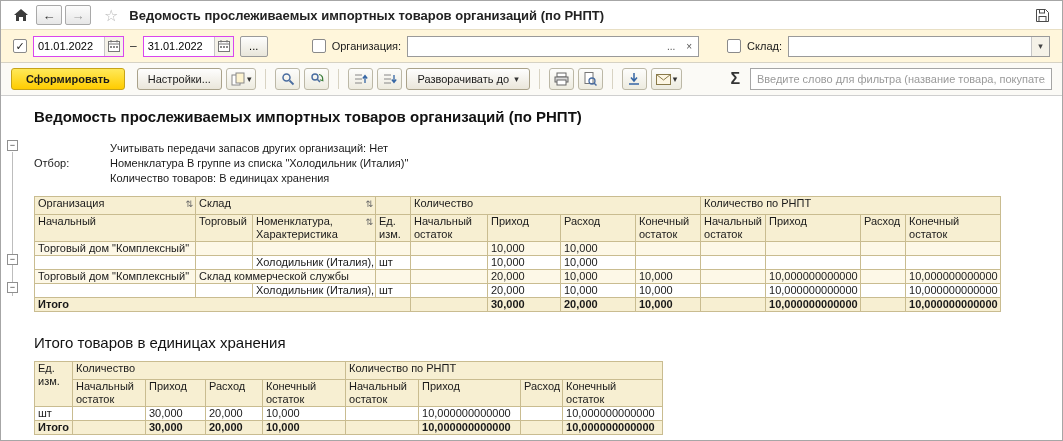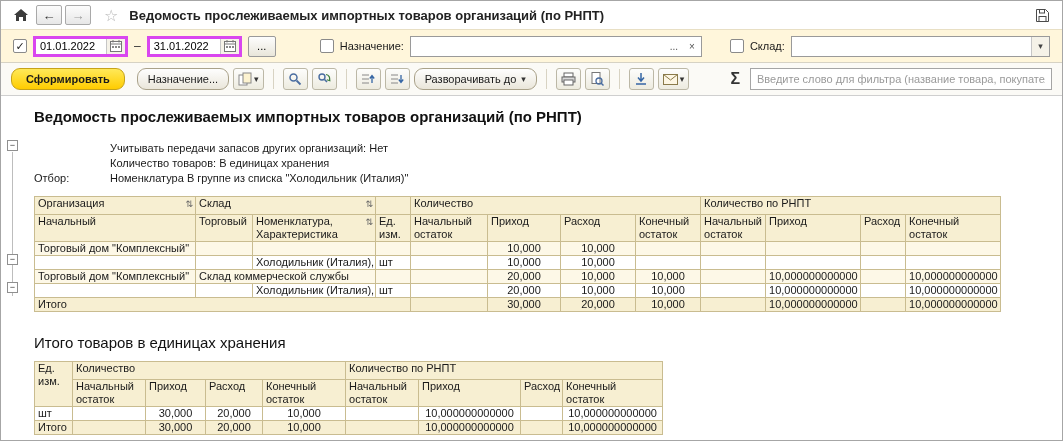--- a/index.html
+++ b/index.html
@@ -12,34 +12,34 @@
   .navbtn{width:26px;height:20px;border:1px solid #a9a9a9;background:linear-gradient(#fcfcfc,#e7e7e7);border-radius:2px;font-size:13px;line-height:1;color:#333;cursor:pointer}
   .navbtn.fwd{color:#9d9d9d}
   .star{font-size:16px;color:#b9b9b9;margin:0 8px 0 10px;cursor:pointer}
   .wintitle{font-size:13px;font-weight:bold;color:#222;white-space:nowrap;overflow:hidden}
   .topbar .spacer{flex:1}
   .saveicon{display:inline-flex;align-items:center;cursor:pointer;margin-right:4px}
 
   
   .filterbar{height:34px;background:#fff6db;border-top:1px solid #e8dfc4;border-bottom:1px solid #d6d2c4;display:flex;align-items:center;padding:0 12px;gap:6px}
   .cb{width:14px;height:14px;border:1px solid #8a8a8a;background:#fff;display:inline-flex;align-items:center;justify-content:center;font-size:11px;font-weight:bold;color:#222;border-radius:2px;cursor:pointer;flex:0 0 14px}
-  .datefield{display:inline-flex;height:21px;border:3px solid #d946ef;background:#fff;align-items:stretch}
+  .datefield{display:inline-flex;height:21px;border:1px solid #d946ef;background:#fff;align-items:stretch}
   .datefield input{border:0;outline:0;width:70px;padding:0 4px;font:inherit}
   .calbtn{width:19px;border-left:1px solid #c6c6c6;display:flex;align-items:center;justify-content:center;background:#f5f2e8;cursor:pointer}
   .dash{font-size:12px;color:#333}
   .smallbtn{height:21px;min-width:28px;border:1px solid #9a9a9a;background:linear-gradient(#fdfdfd,#e9e6da);border-radius:2px;font-size:11px;display:inline-flex;align-items:center;justify-content:center;padding:0 5px;cursor:pointer}
   .flabel{white-space:nowrap}
   .field{display:inline-flex;height:21px;border:1px solid #9a9a9a;background:#fff;align-items:stretch}
   .field input{border:0;outline:0;flex:1;padding:0 4px;font:inherit;min-width:0}
   .inbtn{width:18px;display:flex;align-items:center;justify-content:center;color:#555;font-size:10px;cursor:pointer}
   .ddbtn{width:18px;display:flex;align-items:center;justify-content:center;color:#444;border-left:1px solid #c6c6c6;background:#f5f2e8;font-size:9px;cursor:pointer}
 
   
   .toolbar{height:33px;background:#fbfaf6;border-bottom:1px solid #cfcfcf;display:flex;align-items:center;padding:0 10px;gap:4px}
-  .btn{height:22px;border:1px solid #aaa28a;background:linear-gradient(#fefefe,#eae6da);border-radius:9px;font-size:11px;display:inline-flex;align-items:center;justify-content:center;padding:0 10px;color:#1a1a1a;gap:5px;cursor:pointer;white-space:nowrap}
+  .btn{height:22px;border:1px solid #aaa28a;background:linear-gradient(#fefefe,#eae6da);border-radius:3px;font-size:11px;display:inline-flex;align-items:center;justify-content:center;padding:0 10px;color:#1a1a1a;gap:5px;cursor:pointer;white-space:nowrap}
   .btn-primary{background:linear-gradient(#ffe959,#ffcc00);border-color:#c7a318;font-weight:bold;padding:0 14px}
   .iconbtn{height:22px;min-width:25px;border:1px solid #bcb8a6;background:linear-gradient(#fdfdfc,#edebdf);border-radius:3px;display:inline-flex;align-items:center;justify-content:center;padding:0 4px;gap:2px;cursor:pointer}
   .sep{width:1px;height:20px;background:#d8d3c3;margin:0 5px}
   .dd{font-size:9px;color:#333}
   .sigma{font-size:16px;font-weight:bold;color:#333;margin-left:auto;margin-right:6px;cursor:pointer}
   .filter-input{width:302px;height:22px;border:1px solid #a5a5a5;padding:0 6px;font:inherit}
   .filter-input::placeholder{color:#9a9a9a}
 
   
   .report{position:relative;height:346px;background:#fff}
@@ -54,22 +54,22 @@
   .totals-title{font-size:15px;font-weight:normal;margin-top:22px;color:#111}
 
   table.rpt{border-collapse:collapse;table-layout:fixed;margin-top:10px}
   .rpt th,.rpt td{border:1px solid #c9bc90;text-align:left;vertical-align:top;padding:0 3px;font-size:11px;line-height:13px;overflow:hidden;white-space:nowrap}
   .rpt th{background:#f7efd2;font-weight:normal;white-space:pre-line;position:relative;cursor:pointer}
   .rpt thead tr:first-child th{height:18px}
   .rpt thead tr:nth-child(2) th{height:27px}
   .rpt th .sort{position:absolute;right:2px;top:1px;font-size:9px;color:#666}
   .rpt td{height:14px}
   .rpt tr.group td{background:#fdf8e7}
-  .rpt tr.total td{background:#f7efd2;font-weight:normal}
-  .rpt td.num{text-align:center}
+  .rpt tr.total td{background:#f7efd2;font-weight:bold}
+  .rpt td.num{text-align:left}
 </style>
 </head>
 <body>
 
 <div class="topbar">
   <span class="homeicon">
     <svg width="16" height="14" viewBox="0 0 16 14">
         <path d="M8 1 L15 7 H13 V13 H10 V9 H6 V13 H3 V7 H1 Z" fill="#3c3c3c"></path>
       </svg>
   </span>
@@ -114,38 +114,38 @@
           <line x1="9" y1="0" x2="9" y2="2.5" stroke="#777"></line>
         <rect x="2" y="6" width="2" height="2" fill="#888"></rect>
           <rect x="5" y="6" width="2" height="2" fill="#888"></rect>
           <rect x="8" y="6" width="2" height="2" fill="#888"></rect>
       </svg>
     </span>
   </span>
   <button class="smallbtn">...</button>
 
   <span class="cb" style="margin-left:38px"></span>
-  <span class="flabel">Назначение:</span>
+  <span class="flabel">Организация:</span>
   <span class="field" style="width:292px">
     <input value="" style="">
     <span class="inbtn">...</span>
     <span class="inbtn">×</span>
   </span>
 
   <span class="cb" style="margin-left:22px"></span>
   <span class="flabel">Склад:</span>
   <span class="field" style="flex:1">
     <input value="" style="">
     <span class="ddbtn">▾</span>
   </span>
 </div>
 
 <div class="toolbar">
   <button class="btn btn-primary">Сформировать</button>
-  <button class="btn" style="margin-left:8px">Назначение...</button>
+  <button class="btn" style="margin-left:8px">Настройки...</button>
   <button class="iconbtn">
     <svg width="14" height="14" viewBox="0 0 14 14">
       <rect x="1" y="3" width="8" height="10" fill="#fff" stroke="#888"></rect>
       <rect x="5" y="1" width="8" height="10" fill="#fdf3d0" stroke="#888"></rect>
     </svg>
     <span class="dd">▾</span>
   </button>
   <span class="sep"></span>
   <button class="iconbtn">
     <svg width="14" height="14" viewBox="0 0 14 14">
@@ -223,26 +223,26 @@
   </div>
   <div class="content">
     <div class="rpt-title">Ведомость прослеживаемых импортных товаров организаций (по РНПТ)</div>
 
     <div class="params">
       <div class="prow">
         <span class="plabel"></span>
         <span class="pvalue">Учитывать передачи запасов других организаций: Нет</span>
       </div>
       <div class="prow">
+        <span class="plabel">Отбор:</span>
+        <span class="pvalue">Номенклатура В группе из списка "Холодильник (Италия)"</span>
+      </div>
+      <div class="prow">
         <span class="plabel"></span>
         <span class="pvalue">Количество товаров: В единицах хранения</span>
-      </div>
-      <div class="prow">
-        <span class="plabel">Отбор:</span>
-        <span class="pvalue">Номенклатура В группе из списка "Холодильник (Италия)"</span>
       </div>
     </div>
 
     <table id="table1" class="rpt" style="width: 966px;">
         <colgroup>
           <col style="width: 161px;">
           <col style="width: 57px;">
           <col style="width: 123px;">
           <col style="width: 35px;">
           <col style="width: 77px;">

